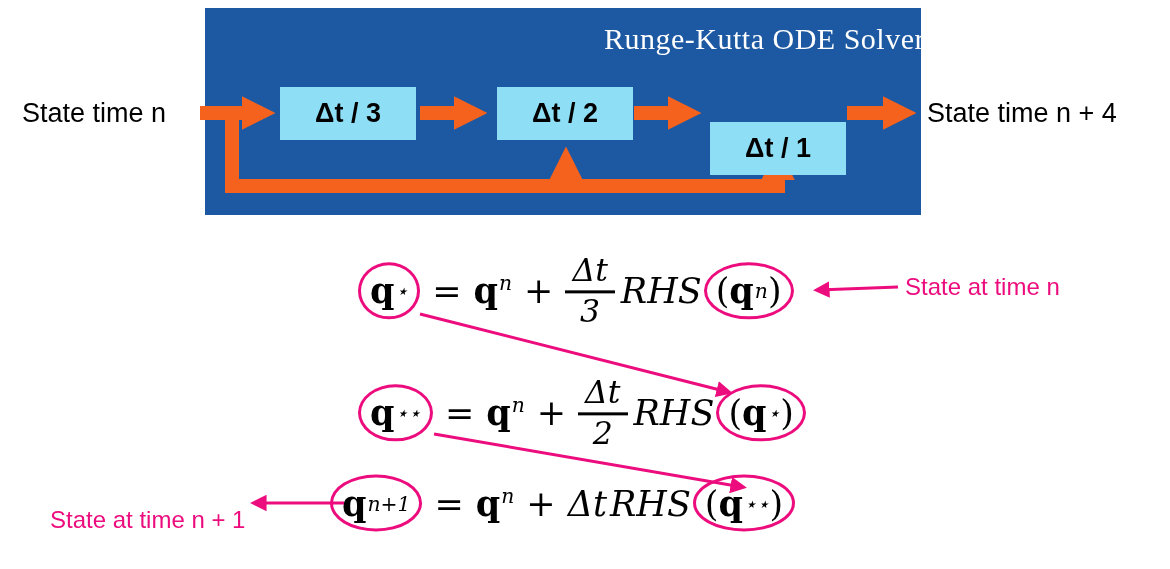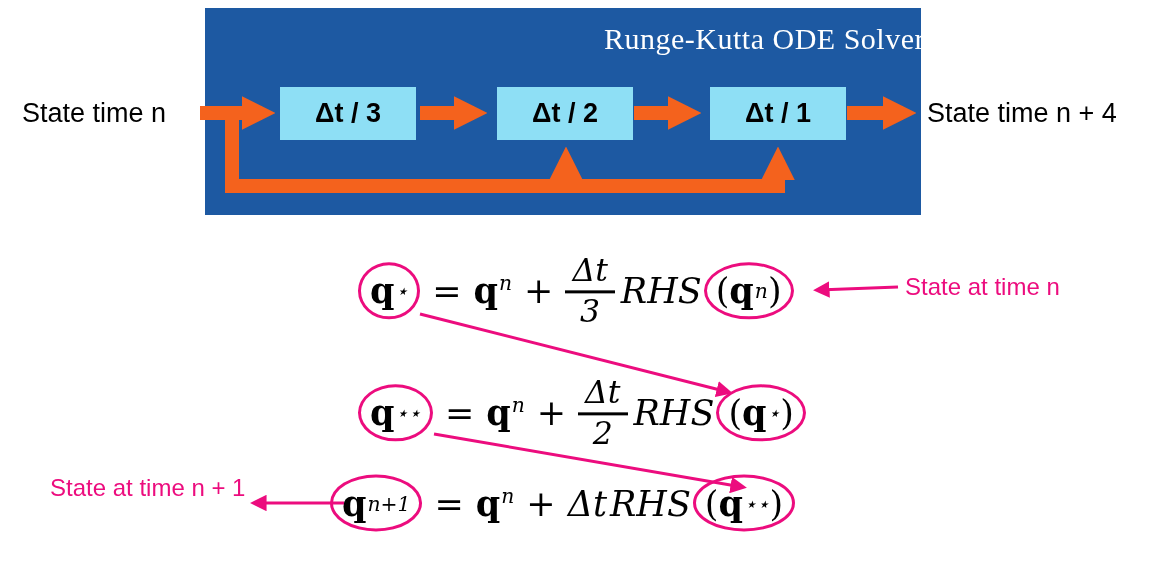--- a/index.html
+++ b/index.html
@@ -18,21 +18,21 @@
     position:absolute; left:4px; top:14px; width:100%;
     text-align:right; color:#ffffff; font-size:30px; letter-spacing:0.5px;font-family:Liberation Serif, serif;
   }
   .stage-box {
     position:absolute; top:87px; width:136px; height:53px;
     background:#8edff5; display:flex; align-items:center; justify-content:center;
     z-index:6;
   }
   .stage-1 { left:280px; }
   .stage-2 { left:497px;text-align:center; }
-  .stage-3 { left:710px; }
+  .stage-3 { left:710px;margin-top:35px; }
   .stage-label { font-size:27px; font-weight:bold; color:#000; }
 
   .io-label {
     position:absolute; top:113px; transform:translateY(-50%);
     font-size:27px; color:#000; white-space:nowrap; z-index:7;
   }
   .io-label.input  { left:22px; }
   .io-label.output { left:927px; }
 
   .overlay {
@@ -63,21 +63,21 @@
     border:3px solid #ec0c7e; border-radius:50%;
     padding:5px 9px; min-width:56px; min-height:56px;
   }
   .paren { font-style:normal; }
 
   .pink-label {
     position:absolute; transform:translateY(-50%);
     font-size:24px; color:#ec0c7e; white-space:nowrap; z-index:8;
   }
   .pink-label.right { left:905px; top:287px; }
-  .pink-label.left  { left:50px;  top:488px; }
+  .pink-label.left  { left:50px;  top:520px; }
 </style>
 </head>
 <body>
 
 <div class="canvas">
 
   <div class="panel">
     <div class="panel-title">Runge-Kutta ODE Solver</div>
   </div>
 

